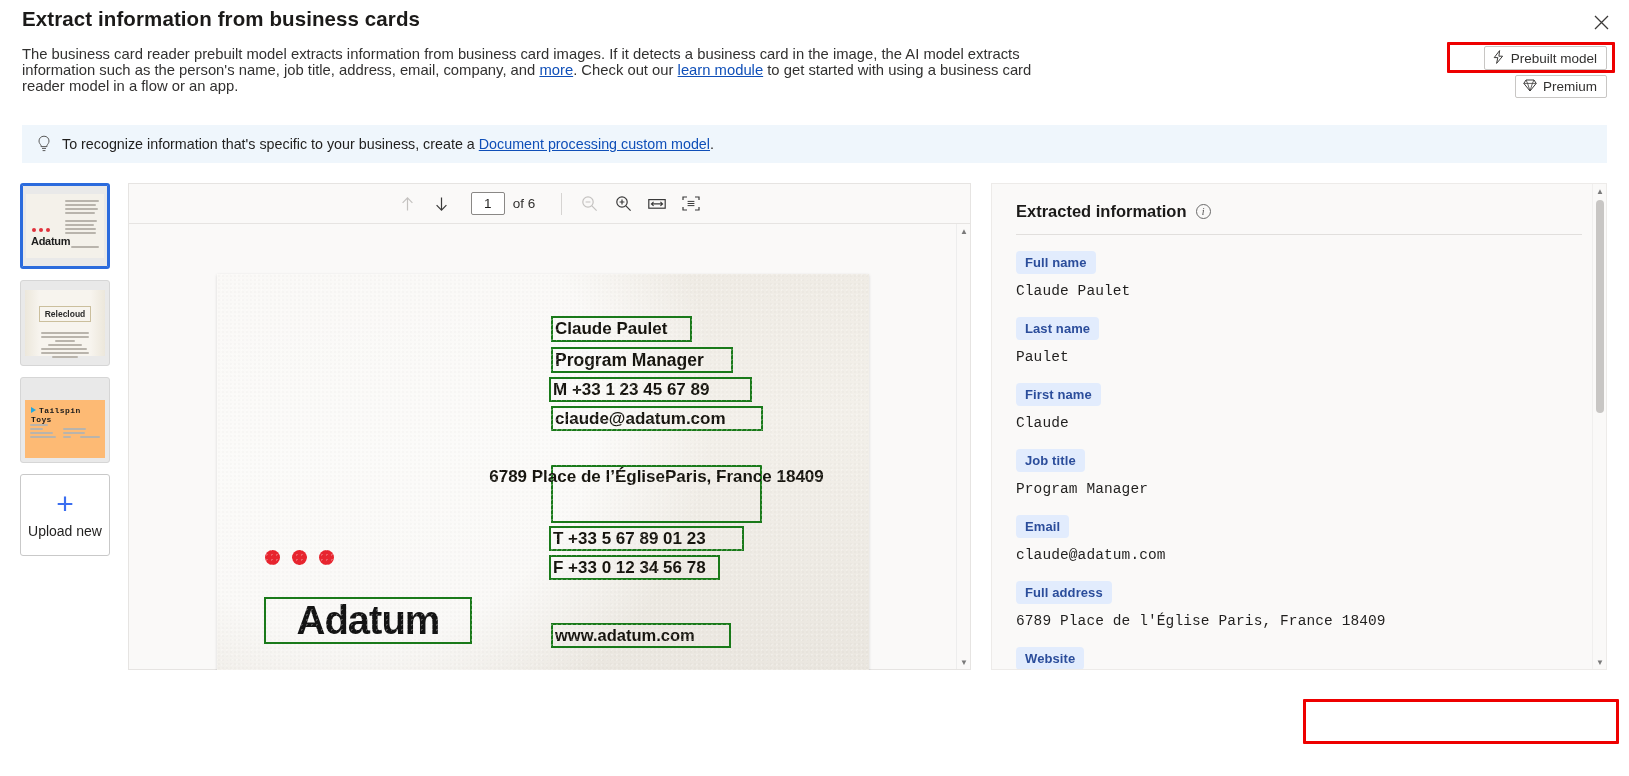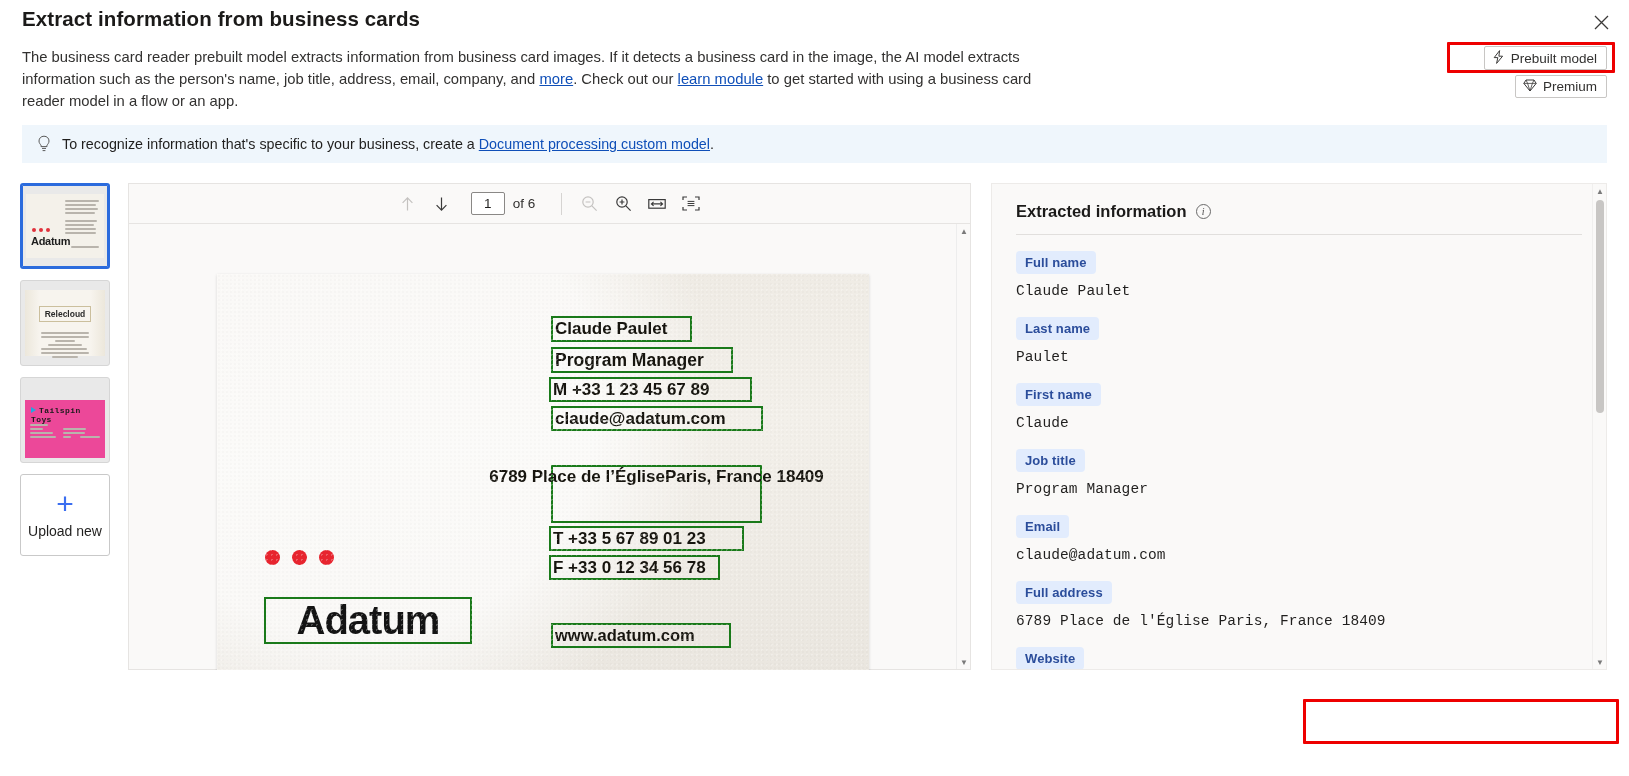--- a/index.html
+++ b/index.html
@@ -20,21 +20,21 @@
   }
   .close-btn {
     position:absolute; right: 12px; top: 6px;
     width: 32px; height: 32px; display:flex; align-items:center; justify-content:center;
     cursor: pointer; color:#605e5c;
   }
   .close-btn svg { display:block; }
 
   .desc {
     position: absolute; left: 22px; top: 46px; width: 1030px;
-    font-size: 14.8px; line-height: 22px; color: #323130;
+    font-size: 14.8px; line-height: 16px; color: #323130;
   }
   .desc a { color: #0f4fb8; text-decoration: underline; cursor:pointer; }
 
   
   .badge-stack {
     position:absolute; right: 22px; top: 46px;
     display:flex; flex-direction:column; align-items:flex-end; gap: 5px;
   }
   .badge {
     display:inline-flex; align-items:center; gap:6px;
@@ -63,21 +63,21 @@
   
   .rail { position:absolute; left: 20px; top: 183px; width: 92px; }
   .thumb {
     width: 90px; height: 86px; border:1px solid #d6d6d6; border-radius:3px;
     background:#e9e9e9; margin-bottom: 11px; overflow:hidden; position:relative;
     cursor:pointer;
   }
   .thumb.selected { border: 2px solid #2b6bdd; box-shadow: 0 0 0 1px #2b6bdd inset; }
   .card-mini { position:absolute; inset: 9px 4px; background:#f4f1ea; }
   .card-mini.c2 { background: linear-gradient(90deg,#ece7db 0%, #f7f4ee 18%, #f7f4ee 82%, #ece7db 100%); }
-  .card-mini.c3 { background:#ec4899; top: 22px; bottom: 4px; }
+  .card-mini.c3 { background:#fdba74; top: 22px; bottom: 4px; }
   .mini-lines { position:absolute; }
   .ml { height:2px; background:#b9b4ac; margin-bottom:2px; border-radius:1px; }
   .mini-dots { position:absolute; left:6px; top:34px; display:flex; gap:3px; }
   .mini-dots i { width:4px;height:4px;border-radius:50%;background:#e0323c; display:block;}
   .mini-adatum {
     position:absolute; left:5px; top:41px; font-weight:800; font-size:11px;
     color:#1d1d1d; font-family:"Liberation Sans", sans-serif; letter-spacing:-.3px;
   }
   .mini-relecloud {
     position:absolute; left:14px; top:16px; right:14px; height:16px;

